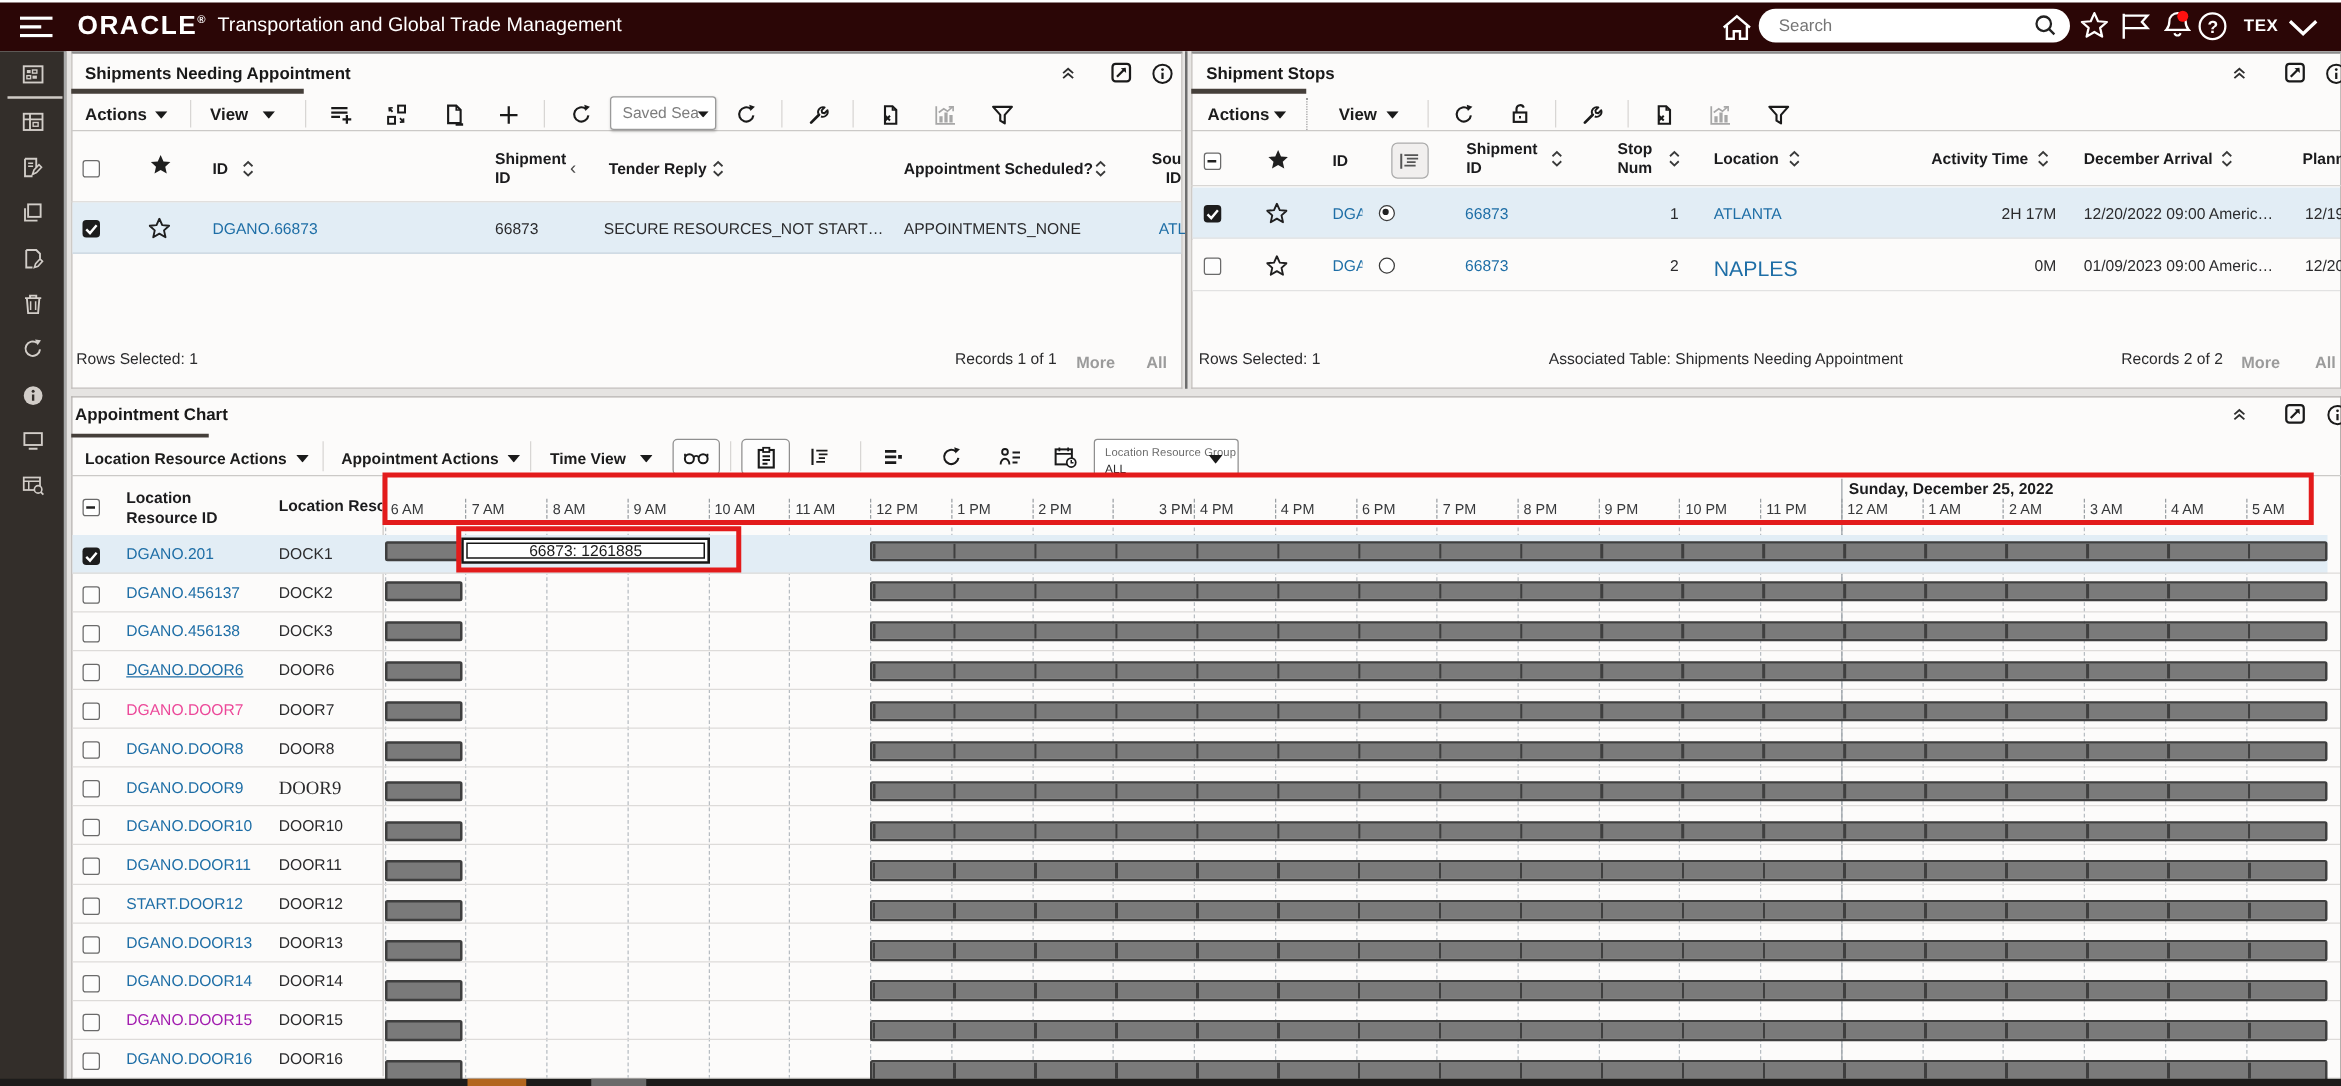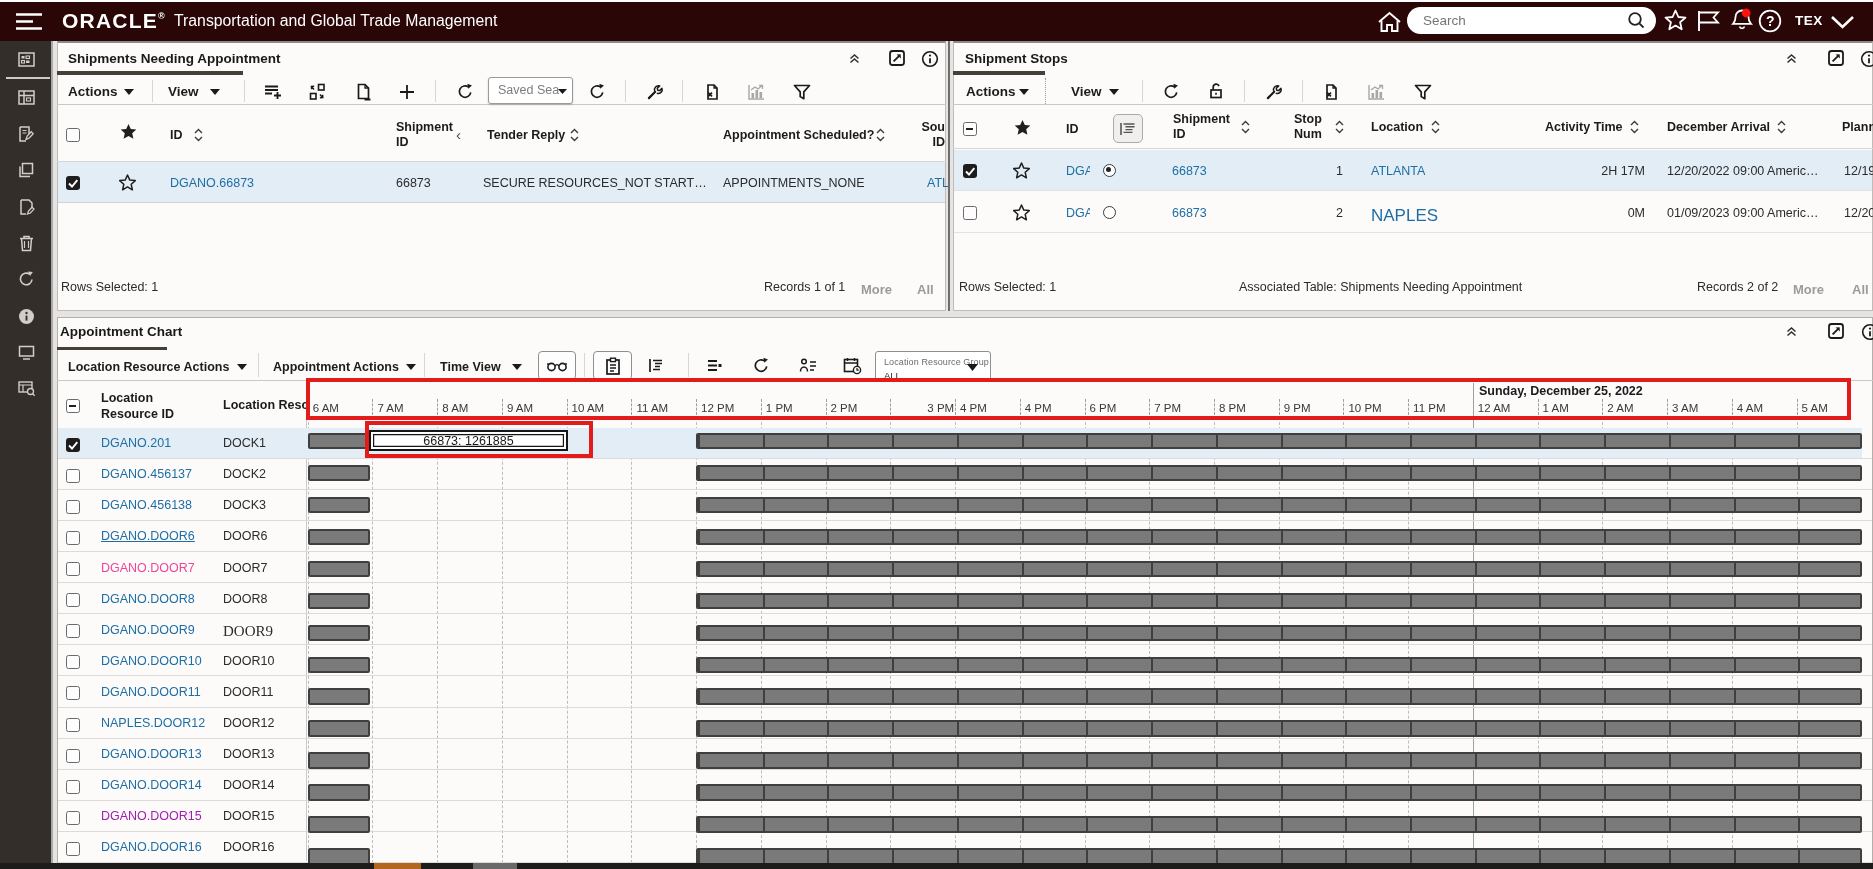--- a/index.html
+++ b/index.html
@@ -754,21 +754,21 @@
     <div style="width:14px;height:14px;border:1.7px solid #6a6a6a;border-radius:2.5px;background:#fdfdfd;box-sizing:border-box;"></div>
   </div>
 <div style="position:absolute;left:101px;top:684.9px;font-size:12.5px;color:#1e6ea6;white-space:nowrap;">DGANO.DOOR11</div>
 <div style="position:absolute;left:223px;top:684.9px;font-size:12.5px;color:#2b2b2d;white-space:nowrap;">DOOR11</div>
 <div style="position:absolute;left:308px;top:688.4px;width:62px;height:16.5px;background:#7a7a7a;border:2px solid #3f3f3f;border-radius:2px;"></div>
 <div style="position:absolute;left:696px;top:688.4px;width:1166px;height:16.5px;background:repeating-linear-gradient(90deg,#3f3f3f 0px,#3f3f3f 2px,#7a7a7a 2px,#7a7a7a 64.73px);border:2px solid #3f3f3f;border-radius:2px;"></div>
 <div style="position:absolute;left:58px;top:737.6px;width:1814px;height:1px;background:#dddbd9;"></div>
 <div style="position:absolute;left:66px;top:717.5px;">
     <div style="width:14px;height:14px;border:1.7px solid #6a6a6a;border-radius:2.5px;background:#fdfdfd;box-sizing:border-box;"></div>
   </div>
-<div style="position:absolute;left:101px;top:716.0px;font-size:12.5px;color:#1e6ea6;white-space:nowrap;">NAPLES.DOOR12</div>
+<div style="position:absolute;left:101px;top:716.0px;font-size:12.5px;color:#1e6ea6;white-space:nowrap;">START.DOOR12</div>
 <div style="position:absolute;left:223px;top:716.0px;font-size:12.5px;color:#2b2b2d;white-space:nowrap;">DOOR12</div>
 <div style="position:absolute;left:308px;top:720.4px;width:62px;height:16.5px;background:#7a7a7a;border:2px solid #3f3f3f;border-radius:2px;"></div>
 <div style="position:absolute;left:696px;top:720.4px;width:1166px;height:16.5px;background:repeating-linear-gradient(90deg,#3f3f3f 0px,#3f3f3f 2px,#7a7a7a 2px,#7a7a7a 64.73px);border:2px solid #3f3f3f;border-radius:2px;"></div>
 <div style="position:absolute;left:58px;top:768.7px;width:1814px;height:1px;background:#dddbd9;"></div>
 <div style="position:absolute;left:66px;top:748.6px;">
     <div style="width:14px;height:14px;border:1.7px solid #6a6a6a;border-radius:2.5px;background:#fdfdfd;box-sizing:border-box;"></div>
   </div>
 <div style="position:absolute;left:101px;top:747.1px;font-size:12.5px;color:#1e6ea6;white-space:nowrap;">DGANO.DOOR13</div>
 <div style="position:absolute;left:223px;top:747.1px;font-size:12.5px;color:#2b2b2d;white-space:nowrap;">DOOR13</div>
 <div style="position:absolute;left:308px;top:752.3px;width:62px;height:16.5px;background:#7a7a7a;border:2px solid #3f3f3f;border-radius:2px;"></div>

